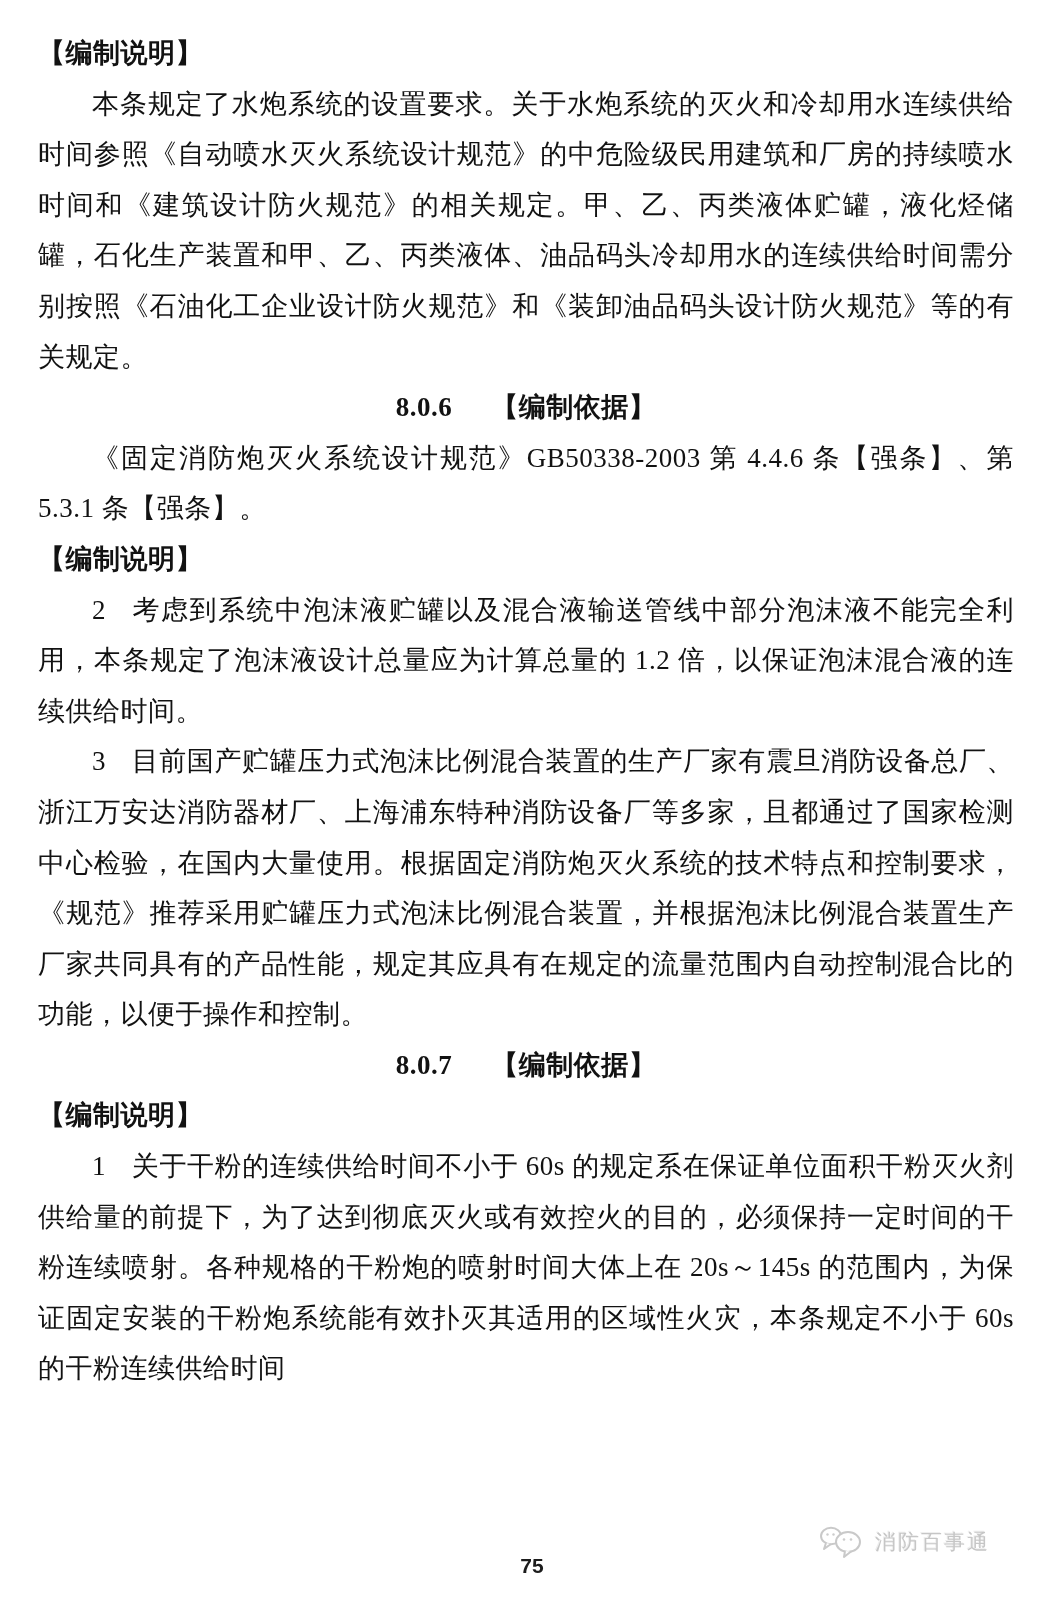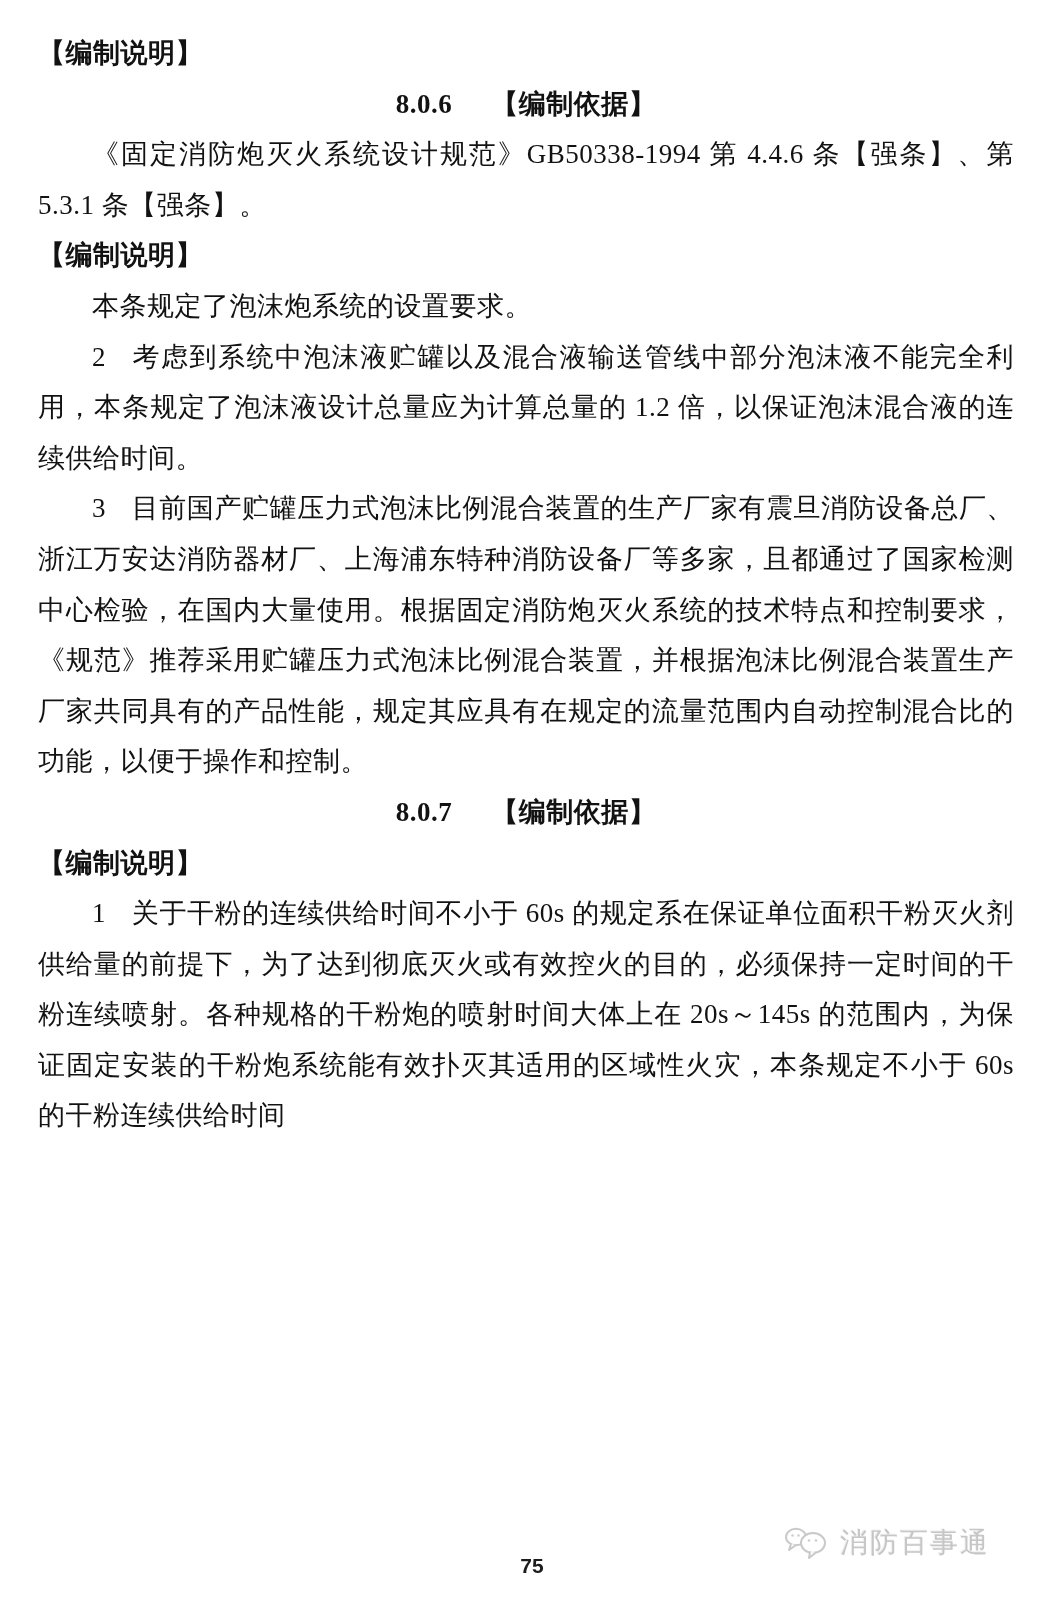--- a/index.html
+++ b/index.html
@@ -50,21 +50,21 @@
     padding-right: 0.95em;
   }
   .watermark {
     position: absolute;
     top: 1524px;
     right: 58px;
     display: flex;
     align-items: center;
     gap: 9px;
     color: #c6c6c6;
-    font-size: 28px;
+    font-size: 21px;
     letter-spacing: 2px;
     text-shadow: -1px -1px 0 #efefef;
     white-space: nowrap;
   }
   .watermark svg {
     display: block;
   }
   .page-number {
     position: absolute;
     top: 1554px;
@@ -77,24 +77,24 @@
     color: #1c1c1c;
   }
 </style>
 </head>
 <body>
 
 <div class="page">
 
   <main class="content" id="doc-blocks">
       <p class="bracket-heading">【编制说明】</p>
+      <p class="body-paragraph">本条规定了水炮系统的设置要求。关于水炮系统的灭火和冷却用水连续供给时间参照《自动喷水灭火系统设计规范》的中危险级民用建筑和厂房的持续喷水时间和《建筑设计防火规范》的相关规定。甲、乙、丙类液体贮罐，液化烃储罐，石化生产装置和甲、乙、丙类液体、油品码头冷却用水的连续供给时间需分别按照《石油化工企业设计防火规范》和《装卸油品码头设计防火规范》等的有关规定。</p>
       <p class="section-heading"><span class="section-number">8.0.6</span><span>【编制依据】</span></p>
-      <p class="body-paragraph">《固定消防炮灭火系统设计规范》GB50338-1994 第 4.4.6 条【强条】、第 5.3.1 条【强条】。</p>
+      <p class="body-paragraph">《固定消防炮灭火系统设计规范》GB50338-2003 第 4.4.6 条【强条】、第 5.3.1 条【强条】。</p>
       <p class="bracket-heading">【编制说明】</p>
-      <p class="body-paragraph">本条规定了泡沫炮系统的设置要求。</p>
       <p class="body-paragraph"><span class="list-number">2</span><span>考虑到系统中泡沫液贮罐以及混合液输送管线中部分泡沫液不能完全利用，本条规定了泡沫液设计总量应为计算总量的 1.2 倍，以保证泡沫混合液的连续供给时间。</span></p>
       <p class="body-paragraph"><span class="list-number">3</span><span>目前国产贮罐压力式泡沫比例混合装置的生产厂家有震旦消防设备总厂、浙江万安达消防器材厂、上海浦东特种消防设备厂等多家，且都通过了国家检测中心检验，在国内大量使用。根据固定消防炮灭火系统的技术特点和控制要求，《规范》推荐采用贮罐压力式泡沫比例混合装置，并根据泡沫比例混合装置生产厂家共同具有的产品性能，规定其应具有在规定的流量范围内自动控制混合比的功能，以便于操作和控制。</span></p>
       <p class="section-heading"><span class="section-number">8.0.7</span><span>【编制依据】</span></p>
       <p class="bracket-heading">【编制说明】</p>
       <p class="body-paragraph"><span class="list-number">1</span><span>关于干粉的连续供给时间不小于 60s 的规定系在保证单位面积干粉灭火剂供给量的前提下，为了达到彻底灭火或有效控火的目的，必须保持一定时间的干粉连续喷射。各种规格的干粉炮的喷射时间大体上在 20s～145s 的范围内，为保证固定安装的干粉炮系统能有效扑灭其适用的区域性火灾，本条规定不小于 60s 的干粉连续供给时间</span></p>
     </main>
 
   <div class="watermark">
     <span>
       <svg width="48" height="36" viewBox="0 0 48 36" fill="none" xmlns="http://www.w3.org/2000/svg">

